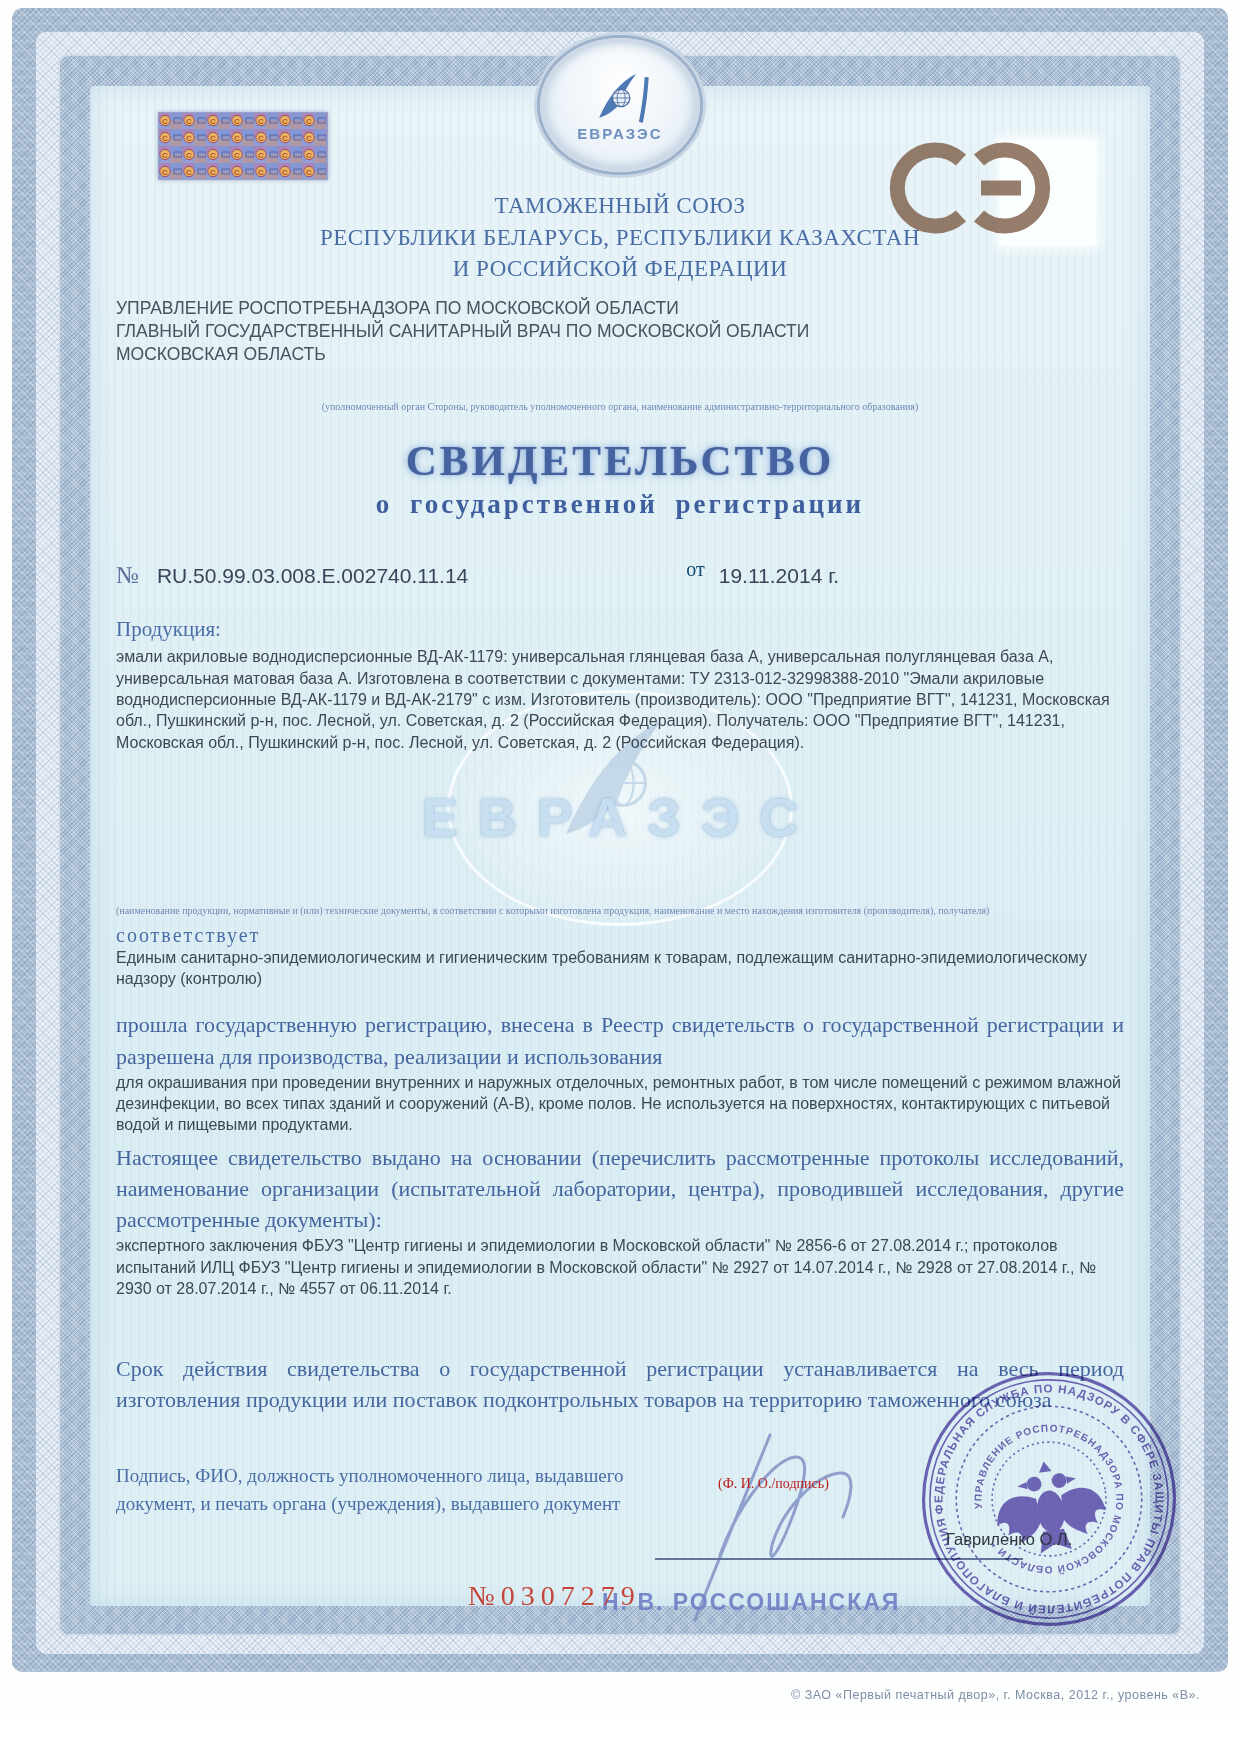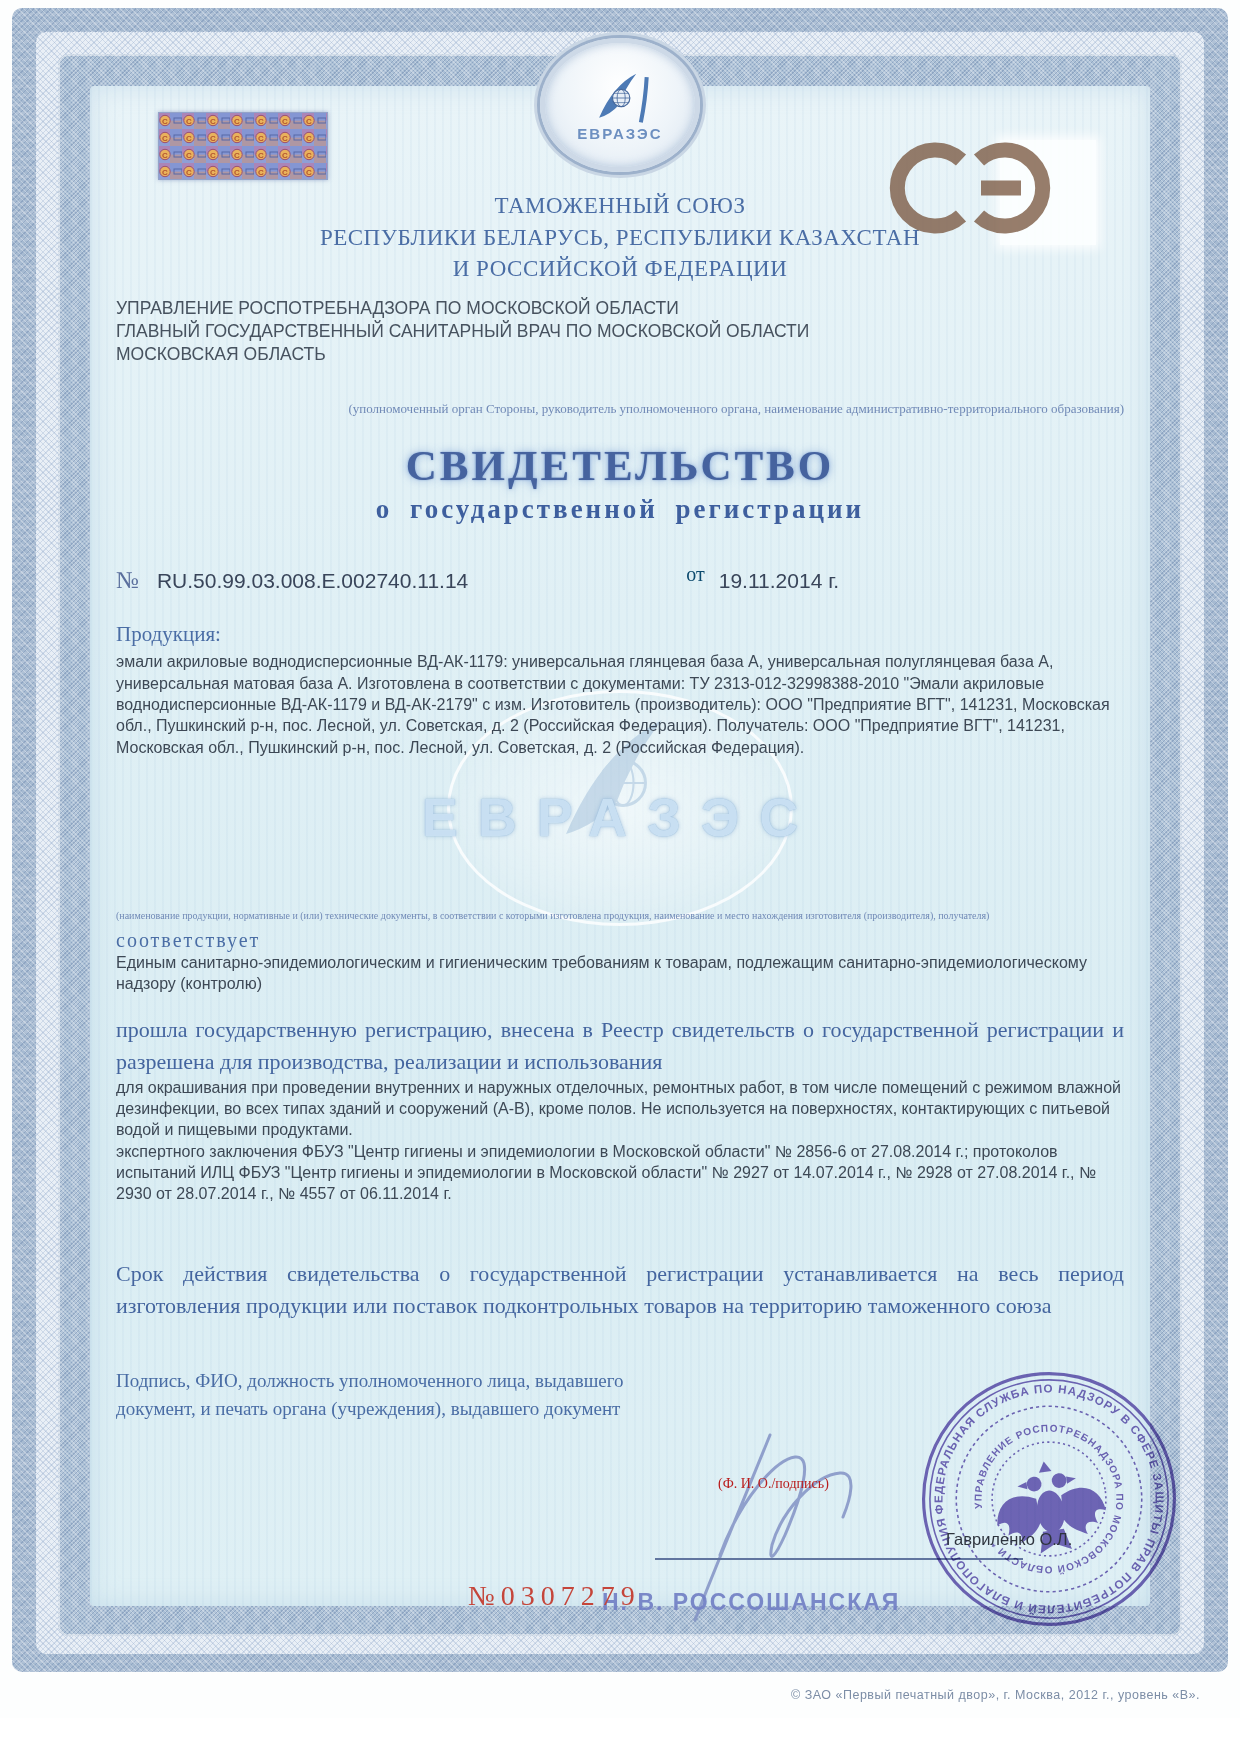--- a/index.html
+++ b/index.html
@@ -46,21 +46,21 @@
   .ce-mark{position:absolute;left:875px;top:138px;width:200px;height:100px;z-index:7;opacity:.85;}
   .white-box{position:absolute;left:1000px;top:140px;width:96px;height:105px;z-index:6;
     background:rgba(253,255,255,.9);box-shadow:0 0 10px 4px rgba(255,255,255,.85);}
 
   
   .content{position:absolute;inset:86px 90px 112px 90px;padding:0 26px;z-index:4;}
   .union-title{margin-top:104px;text-align:center;color:#4a6da5;font-weight:normal;
     font-size:23px;line-height:1.38;letter-spacing:.5px;}
   .authority{margin-top:12px;font-family:"Liberation Sans",sans-serif;
     color:#47525f;font-size:17.5px;line-height:1.3;}
-  .caption{color:#7089b6;font-size:13px;text-align:right;}
+  .caption{color:#7089b6;font-size:10px;text-align:center;}
   .authority-caption{margin-top:36px;}
   .doc-title{margin-top:24px;text-align:center;font-size:43px;font-weight:bold;letter-spacing:3px;
     color:#46639f;text-shadow:0 0 9px rgba(110,150,210,.75),0 0 2px rgba(70,110,180,.55);}
   .doc-subtitle{margin-top:4px;text-align:center;font-size:27px;font-weight:bold;
     letter-spacing:3px;word-spacing:8px;color:#3e5f9e;}
   .reg-row{margin-top:42px;display:flex;align-items:baseline;}
   .reg-no{font-size:24px;color:#5a6f9d;}
   .reg-num{font-family:"Liberation Sans",sans-serif;font-size:21px;color:#39455a;margin-left:18px;}
   .reg-from{margin-left:218px;font-size:20px;color:#0c4a6e;position:relative;top:-7px;}
   .reg-date{font-family:"Liberation Sans",sans-serif;font-size:21px;color:#39455a;margin-left:14px;}
@@ -187,20 +187,21 @@
     <div class="product-label">Продукция:</div>
     <div class="sans-par product-text">эмали акриловые воднодисперсионные ВД-АК-1179: универсальная глянцевая база А, универсальная полуглянцевая база А, универсальная матовая база А. Изготовлена в соответствии с документами: ТУ 2313-012-32998388-2010 "Эмали акриловые воднодисперсионные ВД-АК-1179 и ВД-АК-2179" с изм. Изготовитель (производитель): ООО "Предприятие ВГТ", 141231, Московская обл., Пушкинский р-н, пос. Лесной, ул. Советская, д. 2 (Российская Федерация).  Получатель: ООО "Предприятие ВГТ", 141231, Московская обл., Пушкинский р-н, пос. Лесной, ул. Советская, д. 2 (Российская Федерация).</div>
 
     <div class="caption product-caption">(наименование продукции, нормативные и (или) технические документы, в соответствии с которыми изготовлена продукция, наименование и место нахождения изготовителя (производителя), получателя)</div>
     <div class="lead">соответствует</div>
     <div class="sans-par">Единым санитарно-эпидемиологическим и гигиеническим требованиям к товарам, подлежащим санитарно-эпидемиологическому надзору (контролю)</div>
 
     <div class="serif-par reg-statement">прошла государственную регистрацию, внесена в Реестр свидетельств о государственной регистрации и разрешена для производства, реализации и использования</div>
     <div class="sans-par">для окрашивания при проведении внутренних и наружных отделочных, ремонтных работ, в том числе помещений с режимом влажной дезинфекции, во всех типах зданий и сооружений (А-В), кроме полов. Не используется на поверхностях, контактирующих с питьевой водой и пищевыми продуктами.</div>
 
+    <div class="serif-par basis-statement">Настоящее свидетельство выдано на основании (перечислить рассмотренные протоколы исследований, наименование организации (испытательной лаборатории, центра), проводившей исследования, другие рассмотренные документы):</div>
     <div class="sans-par">экспертного заключения ФБУЗ "Центр гигиены и эпидемиологии в Московской области" № 2856-6 от 27.08.2014 г.; протоколов испытаний ИЛЦ ФБУЗ "Центр гигиены и эпидемиологии в Московской области" № 2927 от 14.07.2014 г., № 2928 от 27.08.2014 г., № 2930 от 28.07.2014 г., № 4557 от 06.11.2014 г.</div>
 
     <div class="serif-par validity-statement">Срок действия свидетельства о государственной регистрации устанавливается на весь период изготовления продукции или поставок подконтрольных товаров на территорию таможенного союза</div>
 
     <div class="sig-block">Подпись, ФИО, должность уполномоченного лица, выдавшего документ, и печать органа (учреждения), выдавшего документ</div>
   </div>
 
   <svg class="signature-svg" width="380" height="230">
     <path d="M170,30 C150,80 120,150 95,215 M120,150 C140,95 175,55 195,52 C215,50 200,95 185,130 C175,152 168,160 172,140 C182,105 215,70 240,68 C258,67 250,95 243,112" stroke="#8292c4" stroke-width="3" fill="none" stroke-linecap="round" opacity=".85"></path>
   </svg>

